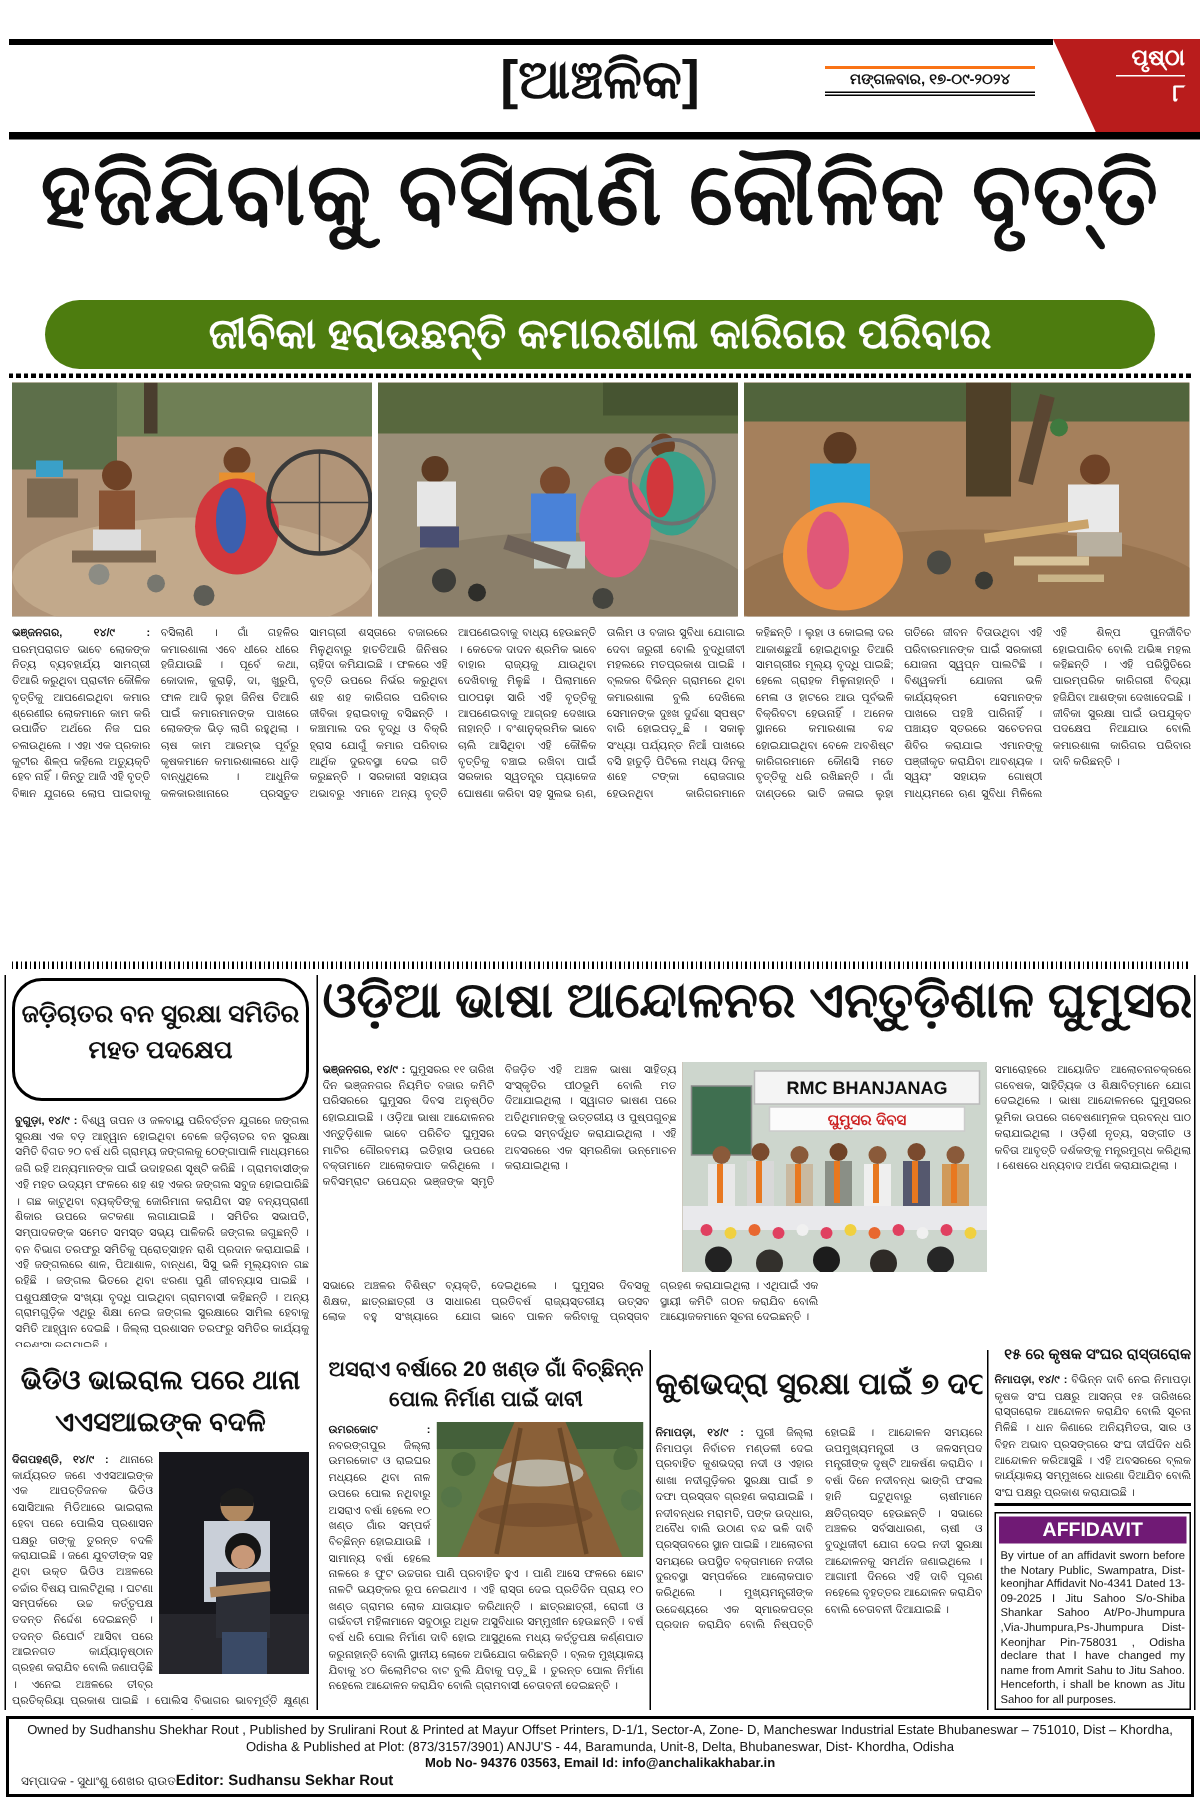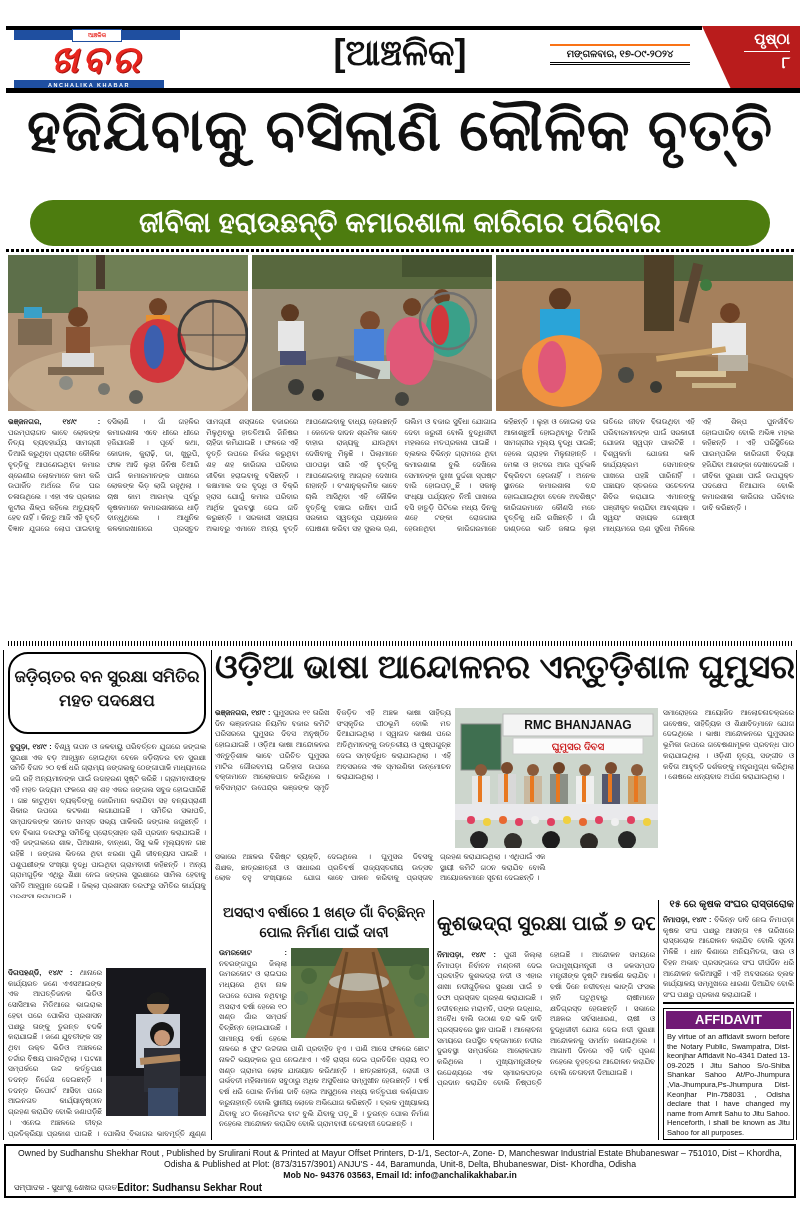--- a/index.html
+++ b/index.html
@@ -89,28 +89,20 @@
   .footer-ed-en{font-size:10px;font-weight:bold;}
   .dateline{font-weight:bold;}
 </style>
 </head>
 <body>
 
 <div class="page">
 
   <div class="abs top-rule"></div>
 
-  <div class="abs logo">
-    <div class="logo-bar-top">
-      <div class="logo-tag">ଆଞ୍ଚଳିକ</div>
-    </div>
-    <div class="logo-title">ଖବର</div>
-    <div class="logo-bar-bottom">ANCHALIKA KHABAR</div>
-    <div class="logo-underline"></div>
-  </div>
 
   <div class="abs section-title">[ଆଞ୍ଚଳିକ]</div>
 
   <div class="abs date-box">ମଙ୍ଗଳବାର, ୧୭-୦୯-୨୦୨୪</div>
 
   <div class="abs page-box">
     <div class="page-label">ପୃଷ୍ଠା</div>
     <hr class="page-sep">
     <div class="page-num">୮</div>
   </div>
@@ -282,40 +274,41 @@
           <circle cx="58" cy="134" r="9" fill="#33302c"></circle>
         <circle cx="96" cy="132" r="9" fill="#1c1c1c"></circle>
           <circle cx="134" cy="134" r="9" fill="#2e2a26"></circle>
         <circle cx="172" cy="132" r="9" fill="#262626"></circle>
       </g>
     </svg>
   </div>
   <div class="abs bodytext lang-right">ସମାରୋହରେ ଆୟୋଜିତ ଆଲୋଚନାଚକ୍ରରେ ଗବେଷକ, ସାହିତ୍ୟିକ ଓ ଶିକ୍ଷାବିତ୍‌ମାନେ ଯୋଗ ଦେଇଥିଲେ । ଭାଷା ଆନ୍ଦୋଳନରେ ଘୁମୁସରର ଭୂମିକା ଉପରେ ଗବେଷଣାମୂଳକ ପ୍ରବନ୍ଧ ପାଠ କରାଯାଇଥିଲା । ଓଡ଼ିଶୀ ନୃତ୍ୟ, ସଙ୍ଗୀତ ଓ କବିତା ଆବୃତ୍ତି ଦର୍ଶକଙ୍କୁ ମନ୍ତ୍ରମୁଗ୍ଧ କରିଥିଲା । ଶେଷରେ ଧନ୍ୟବାଦ ଅର୍ପଣ କରାଯାଇଥିଲା ।</div>
   <div class="abs bodytext lang-bottom">ସଭାରେ ଅଞ୍ଚଳର ବିଶିଷ୍ଟ ବ୍ୟକ୍ତି, ଶିକ୍ଷକ, ଛାତ୍ରଛାତ୍ରୀ ଓ ସାଧାରଣ ଲୋକ ବହୁ ସଂଖ୍ୟାରେ ଯୋଗ ଦେଇଥିଲେ । ଘୁମୁସର ଦିବସକୁ ପ୍ରତିବର୍ଷ ରାଜ୍ୟସ୍ତରୀୟ ଉତ୍ସବ ଭାବେ ପାଳନ କରିବାକୁ ପ୍ରସ୍ତାବ ଗ୍ରହଣ କରାଯାଇଥିଲା । ଏଥିପାଇଁ ଏକ ସ୍ଥାୟୀ କମିଟି ଗଠନ କରାଯିବ ବୋଲି ଆୟୋଜକମାନେ ସୂଚନା ଦେଇଛନ୍ତି ।</div>
 
+  <div class="abs viral-headline">ଭିଡିଓ ଭାଇରାଲ ପରେ ଥାନା ଏଏସଆଇଙ୍କ ବଦଳି</div>
   <div class="abs bodytext viral-body">
     <span class="viral-photo">
       <svg width="100" height="148" viewBox="0 0 100 148">
         <rect width="100" height="148" fill="#17171c"></rect>
         <rect y="108" width="100" height="40" fill="#26262c"></rect>
         <circle cx="52" cy="36" r="11" fill="#b08860"></circle>
         <path d="M41 30 Q52 18 63 30 L63 36 L41 36 Z" fill="#1c1c1c"></path>
         <rect x="30" y="46" width="44" height="54" fill="#c9cfd8"></rect>
         <circle cx="56" cy="66" r="12" fill="#151515"></circle>
         <circle cx="56" cy="70" r="8" fill="#c89878"></circle>
         <rect x="38" y="80" width="36" height="44" fill="#2c2e36"></rect>
         <rect x="42" y="120" width="30" height="28" fill="#3a4a66"></rect>
         <rect x="34" y="88" width="40" height="7" fill="#b08860" transform="rotate(-6 54 91)"></rect>
       </svg>
     </span>
     <span class="dateline">ଦିଗପହଣ୍ଡି, ୧୪/୯ :</span>
     <span>ଥାନାରେ କାର୍ଯ୍ୟରତ ଜଣେ ଏଏସଆଇଙ୍କ ଏକ ଆପତ୍ତିଜନକ ଭିଡିଓ ସୋସିଆଲ ମିଡିଆରେ ଭାଇରାଲ ହେବା ପରେ ପୋଲିସ ପ୍ରଶାସନ ପକ୍ଷରୁ ତାଙ୍କୁ ତୁରନ୍ତ ବଦଳି କରାଯାଇଛି । ଜଣେ ଯୁବତୀଙ୍କ ସହ ଥିବା ଉକ୍ତ ଭିଡିଓ ଅଞ୍ଚଳରେ ଚର୍ଚ୍ଚାର ବିଷୟ ପାଲଟିଥିଲା । ଘଟଣା ସମ୍ପର୍କରେ ଉଚ୍ଚ କର୍ତ୍ତୃପକ୍ଷ ତଦନ୍ତ ନିର୍ଦ୍ଦେଶ ଦେଇଛନ୍ତି । ତଦନ୍ତ ରିପୋର୍ଟ ଆସିବା ପରେ ଆଇନଗତ କାର୍ଯ୍ୟାନୁଷ୍ଠାନ ଗ୍ରହଣ କରାଯିବ ବୋଲି ଜଣାପଡ଼ିଛି । ଏନେଇ ଅଞ୍ଚଳରେ ତୀବ୍ର ପ୍ରତିକ୍ରିୟା ପ୍ରକାଶ ପାଇଛି । ପୋଲିସ ବିଭାଗର ଭାବମୂର୍ତ୍ତି କ୍ଷୁଣ୍ଣ ହେଉଥିବାରୁ ଦୋଷୀଙ୍କ ବିରୋଧରେ ଦୃଢ଼ କାର୍ଯ୍ୟାନୁଷ୍ଠାନ ଦାବି ହୋଇଛି ।</span>
   </div>
 
-  <div class="abs pol-headline">ଅସରାଏ ବର୍ଷାରେ 1 ଖଣ୍ଡ ଗାଁ ବିଚ୍ଛିନ୍ନ ପୋଲ ନିର୍ମାଣ ପାଇଁ ଦାବୀ</div>
+  <div class="abs pol-headline">ଅସରାଏ ବର୍ଷାରେ 20 ଖଣ୍ଡ ଗାଁ ବିଚ୍ଛିନ୍ନ ପୋଲ ନିର୍ମାଣ ପାଇଁ ଦାବୀ</div>
   <div class="abs bodytext pol-body">
     <span class="pol-photo">
       <svg width="138" height="90" viewBox="0 0 138 90">
         <rect width="138" height="90" fill="#5e7a46"></rect>
         <rect width="138" height="18" fill="#44603a"></rect>
         <polygon points="52,0 86,0 124,90 14,90" fill="#8a6038"></polygon>
         <ellipse cx="68" cy="34" rx="30" ry="9" fill="#b8b2a2"></ellipse>
         <ellipse cx="66" cy="62" rx="38" ry="8" fill="#7a5230"></ellipse>
         <path d="M56 4 L40 88" stroke="#6a4828" stroke-width="3" fill="none"></path>
         <path d="M82 4 L100 88" stroke="#6a4828" stroke-width="3" fill="none"></path>

